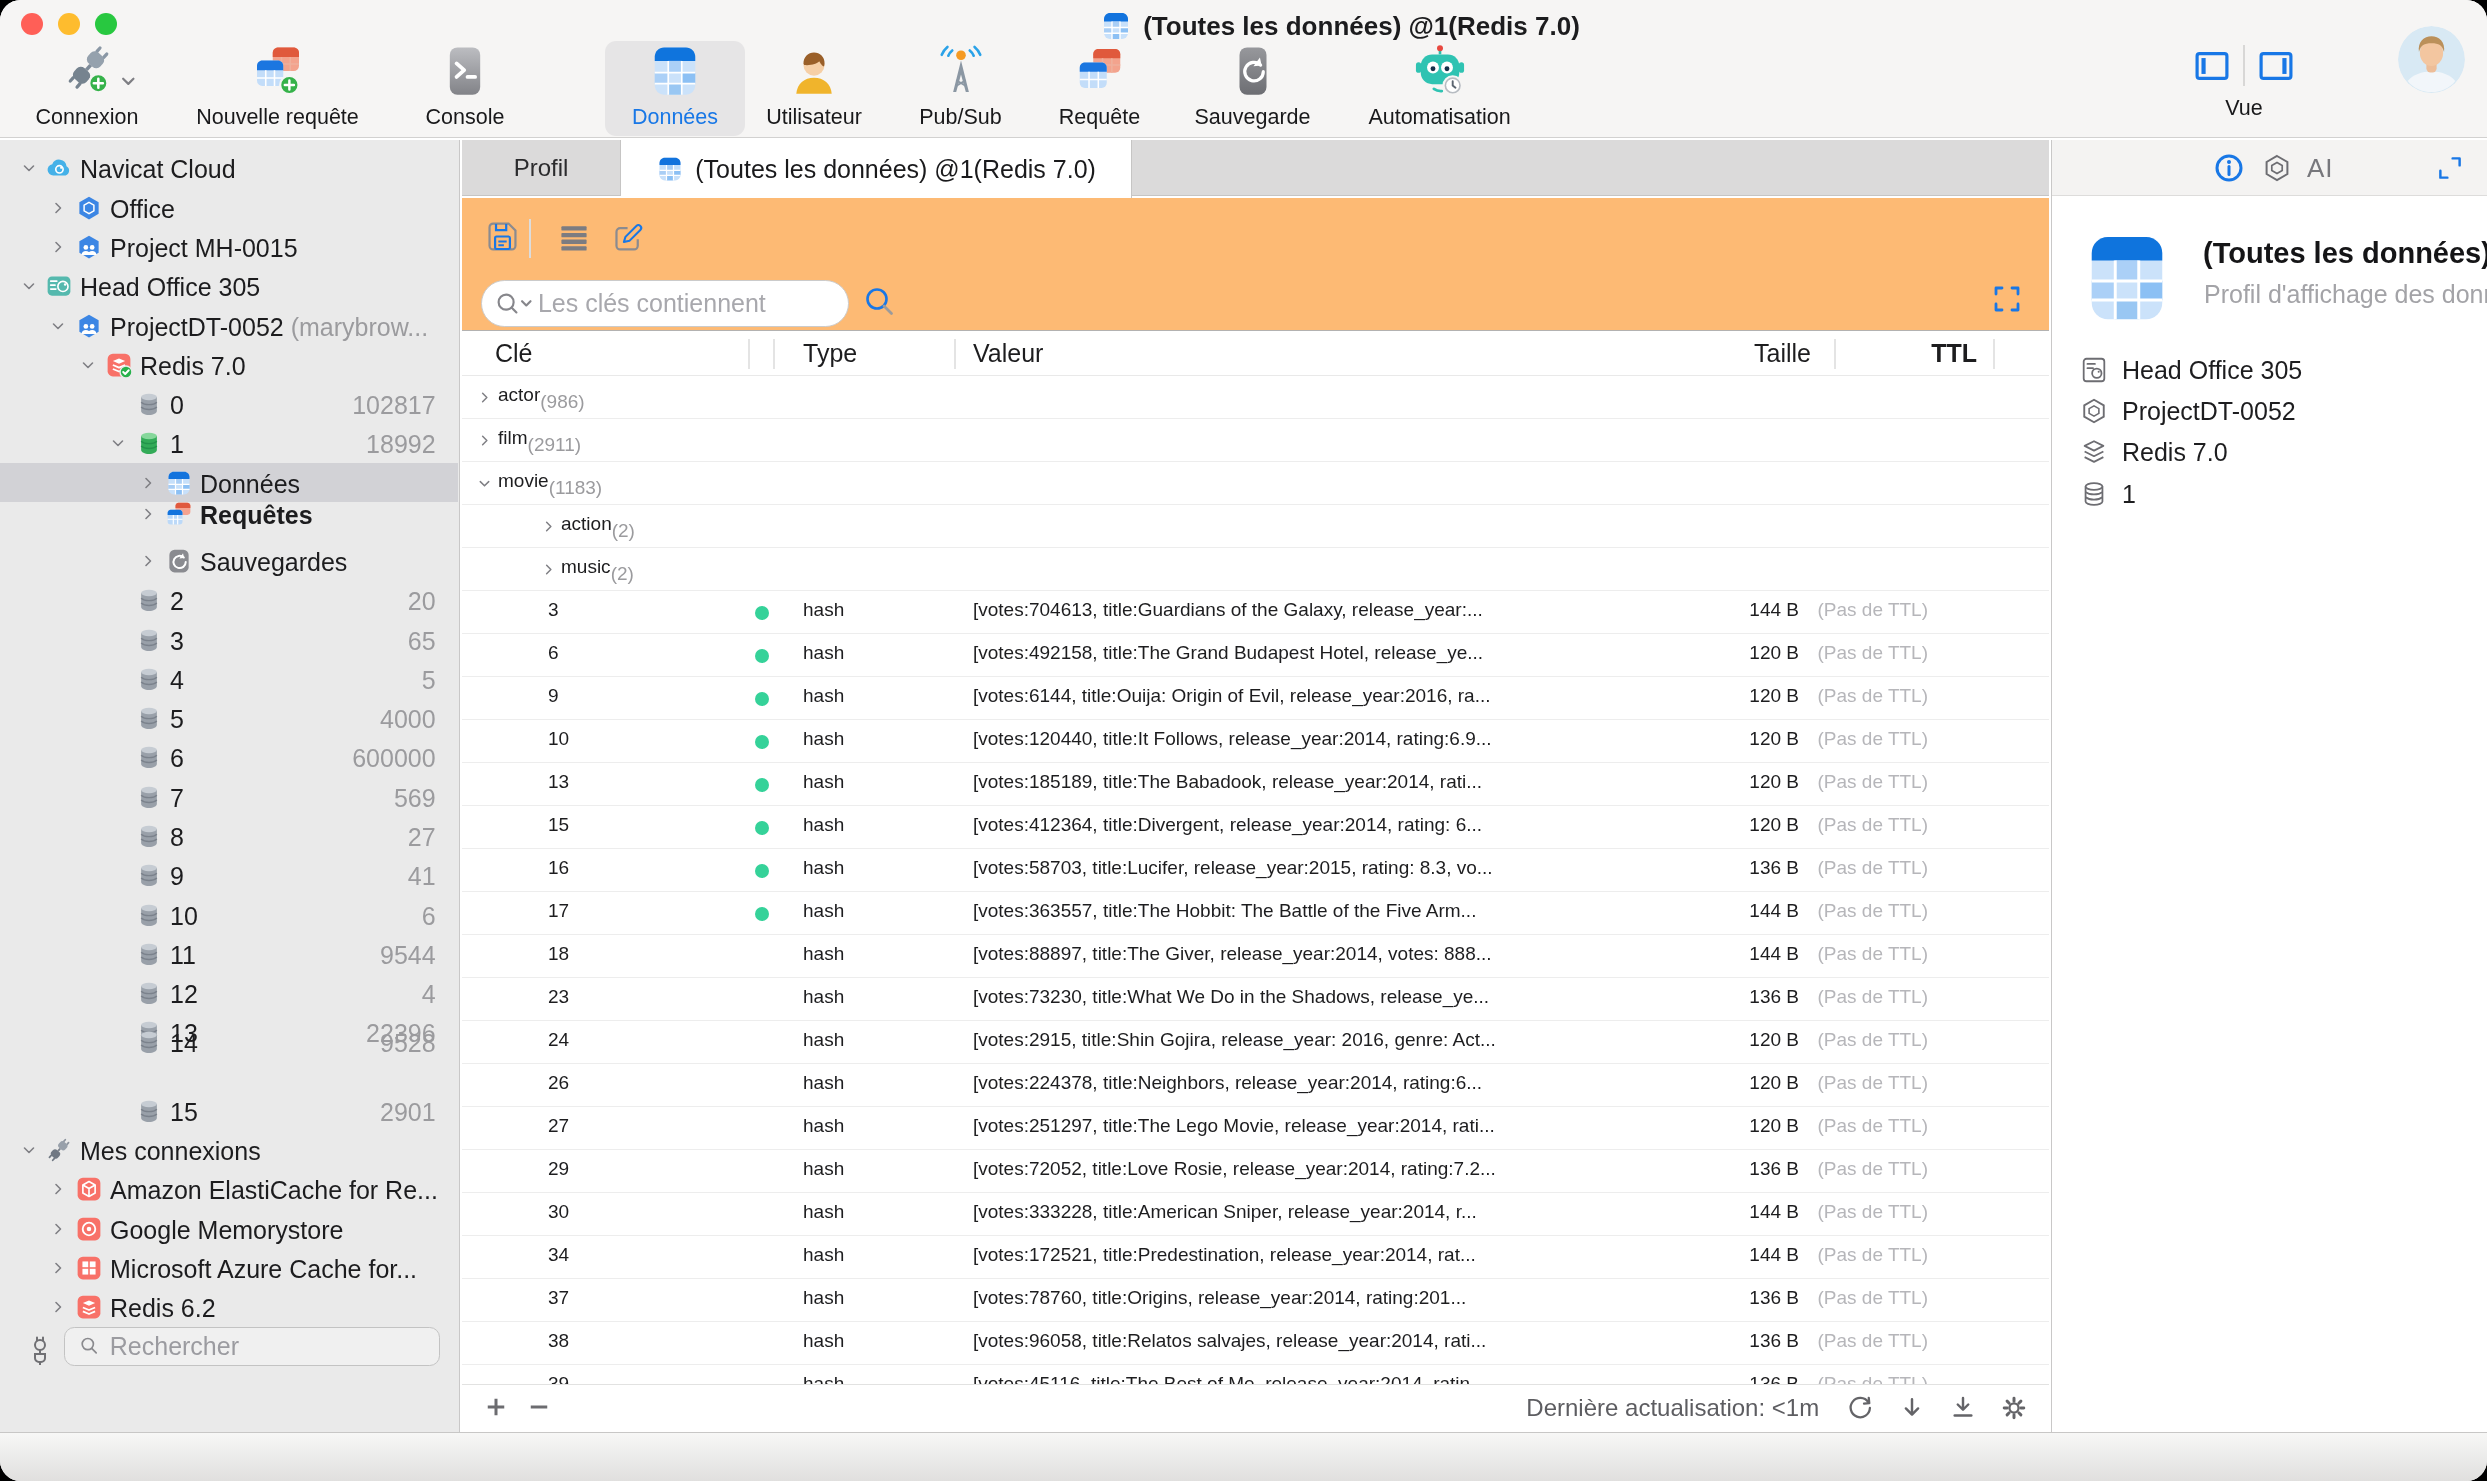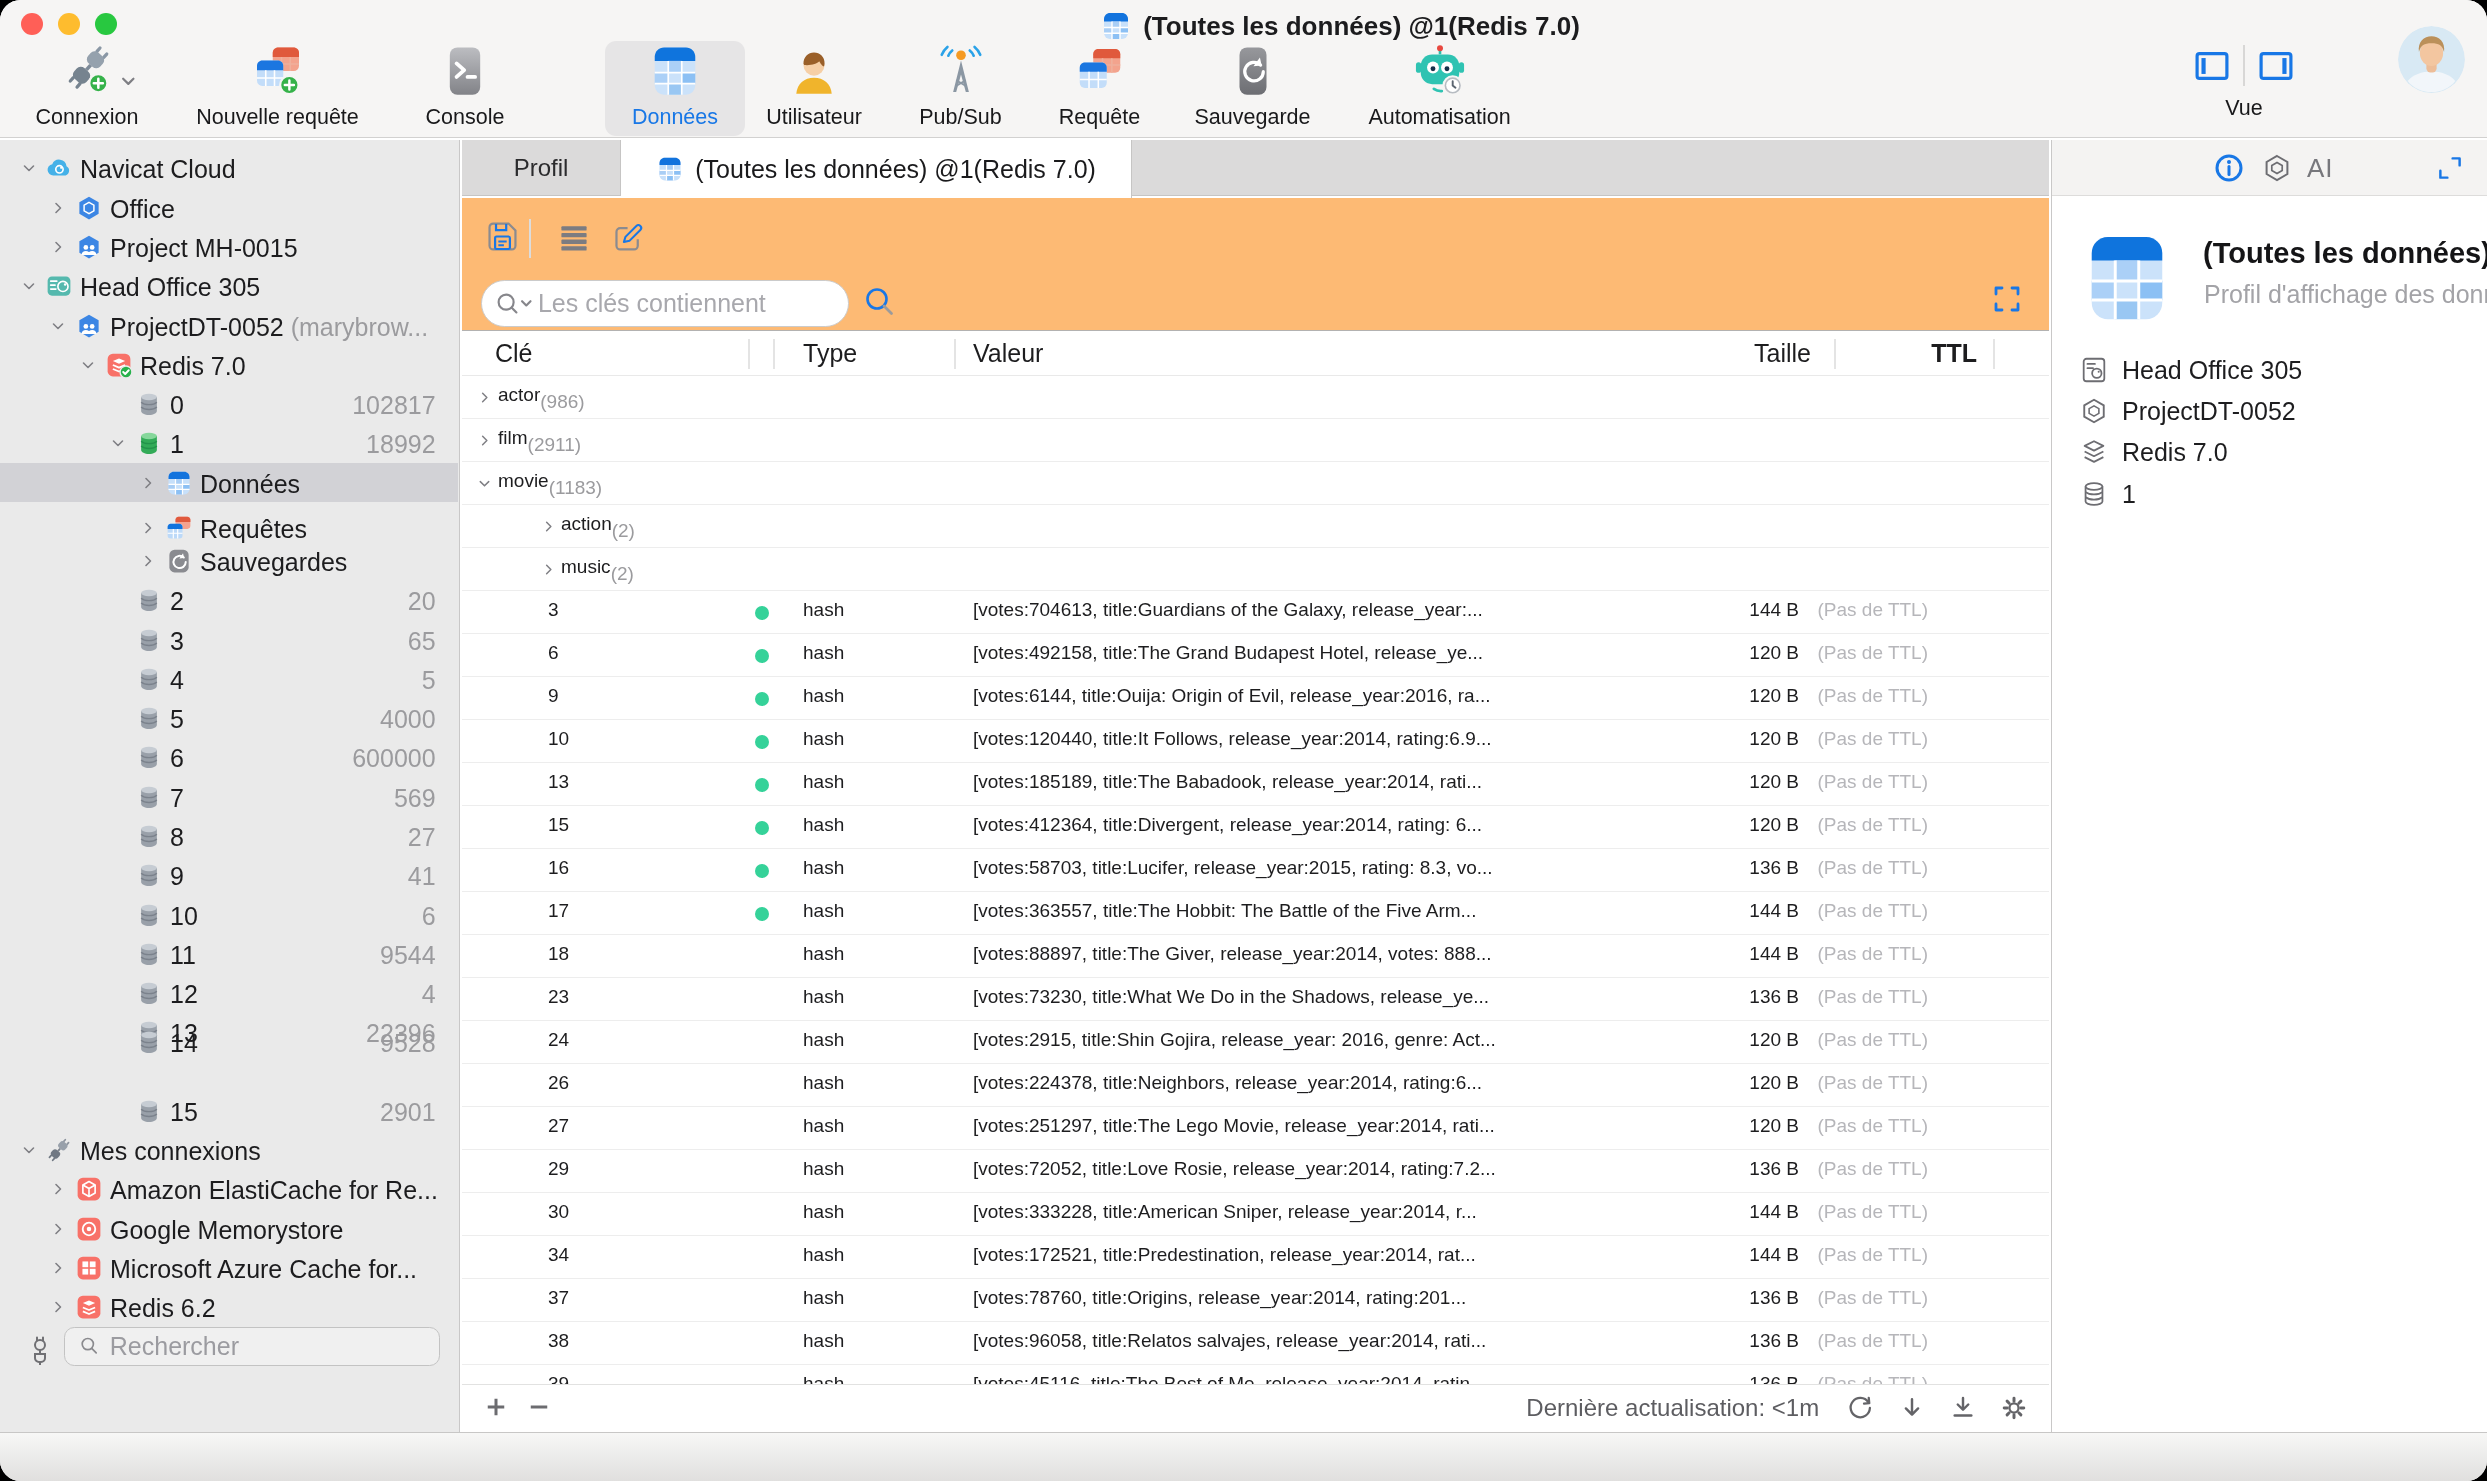--- a/index.html
+++ b/index.html
@@ -544,21 +544,21 @@
         </div>
         <div class="trow sel" style="top: 323px;">
           <svg class="chev " style="left:140px" viewBox="0 0 32 32">
             <use href="#i-chev"></use>
           </svg>
           <svg class="ticon" style="left:165px" viewBox="0 0 32 32">
             <use href="#i-table"></use>
           </svg>
           <span class="tlab" style="left:200px">Données</span>
         </div>
-        <div class="trow" style="top: 368px;">
+        <div class="trow" style="top: 354px; font-weight: bold;">
           <svg class="chev " style="left:140px" viewBox="0 0 32 32">
             <use href="#i-chev"></use>
           </svg>
           <svg class="ticon" style="left:165px" viewBox="0 0 32 32">
             <use href="#i-queries"></use>
           </svg>
           <span class="tlab" style="left:200px">Requêtes</span>
         </div>
         <div class="trow" style="top: 401px;">
           <svg class="chev " style="left:140px" viewBox="0 0 32 32">

